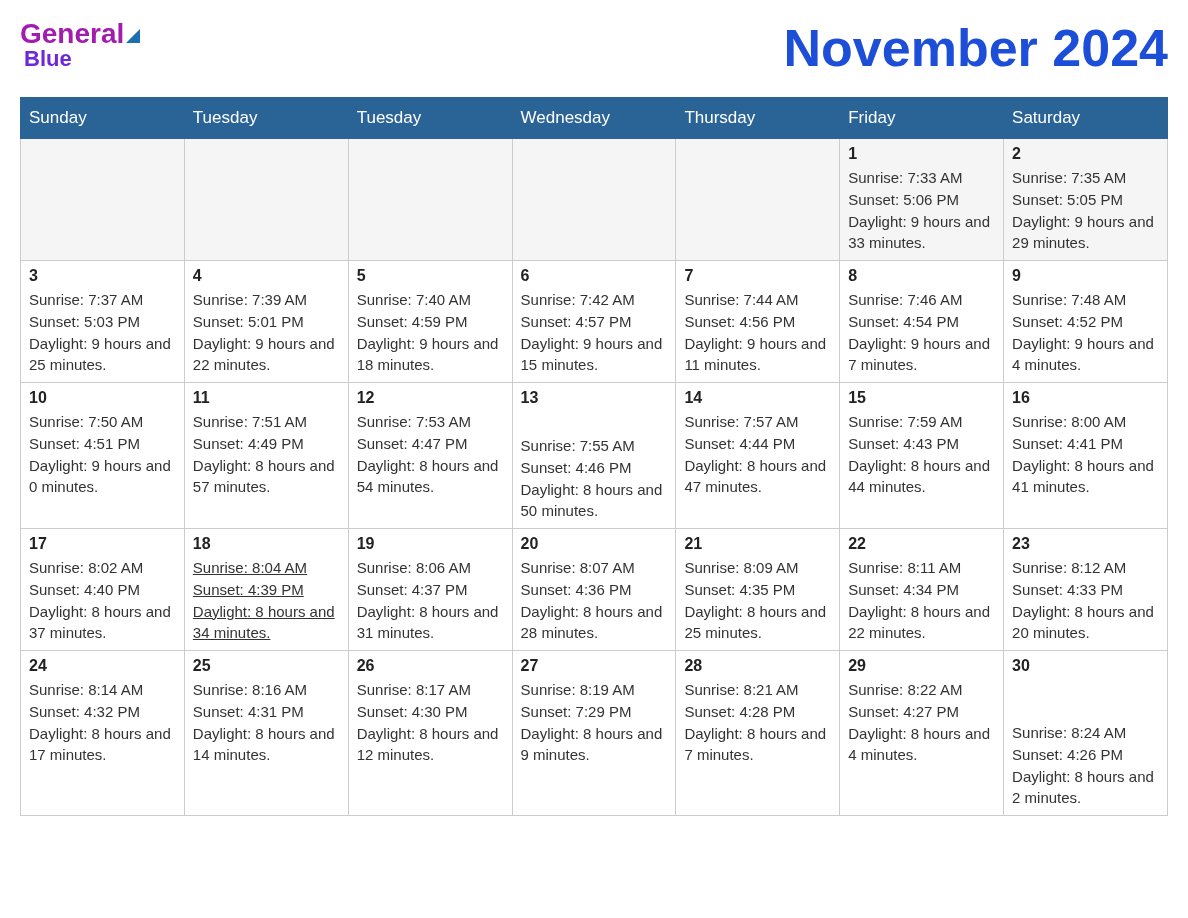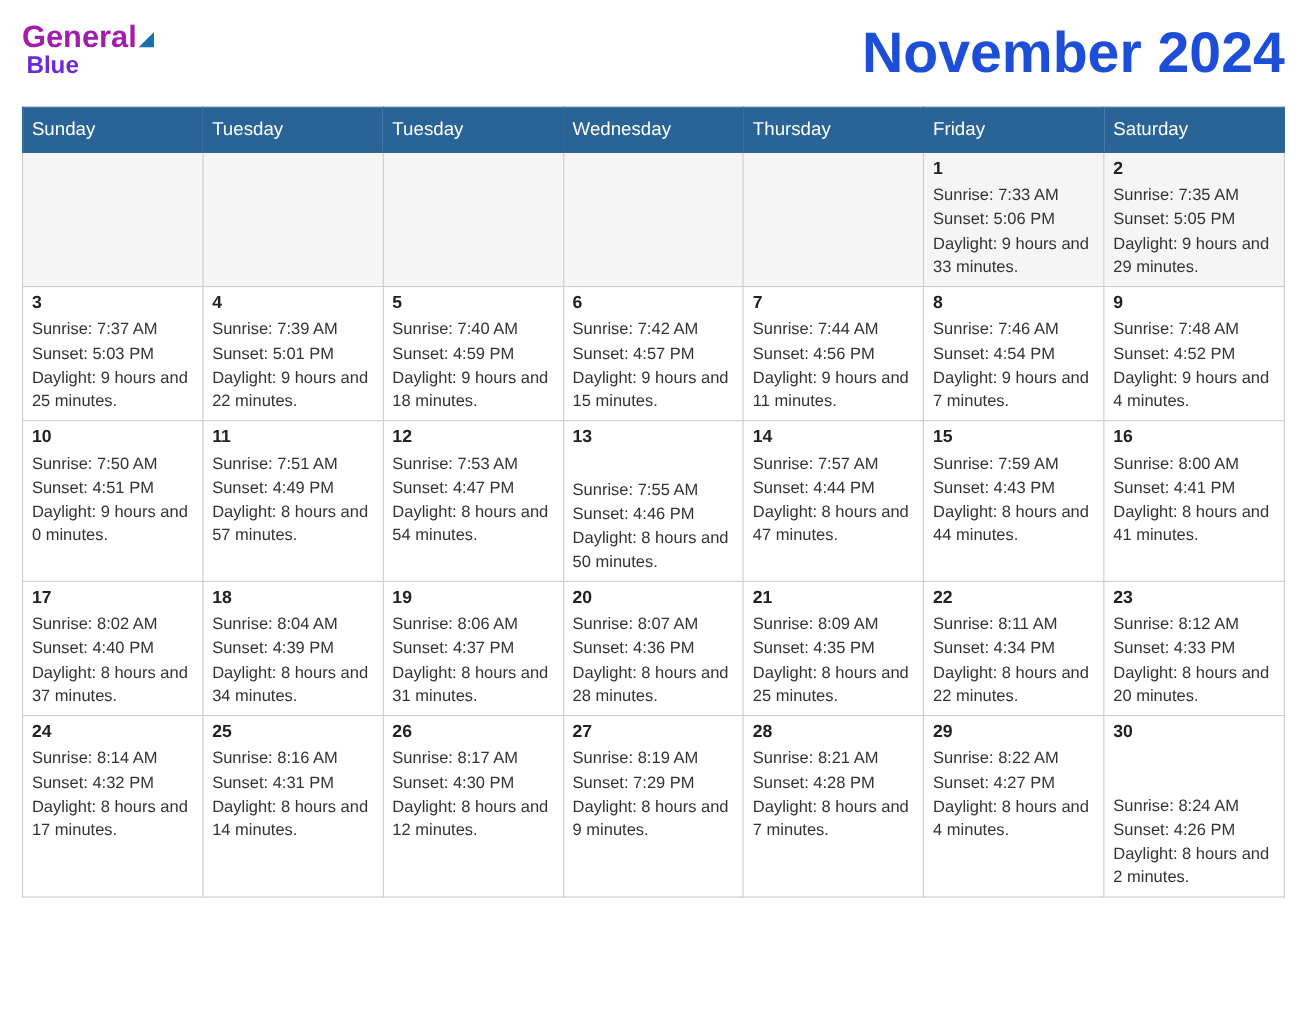--- a/index.html
+++ b/index.html
@@ -245,21 +245,21 @@
       </tr>
       <tr>
         <td>
           <span class="day-number">17</span>
           <div class="day-info" style="white-space: pre-line;">Sunrise: 8:02 AM
 Sunset: 4:40 PM
 Daylight: 8 hours and 37 minutes.</div>
         </td>
         <td>
           <span class="day-number">18</span>
-          <div class="day-info" style="white-space: pre-line;">Sunrise: 8:04 AM
+          <div class="day-info" style="white-space: pre-line; text-decoration: underline;">Sunrise: 8:04 AM
 Sunset: 4:39 PM
 Daylight: 8 hours and 34 minutes.</div>
         </td>
         <td>
           <span class="day-number">19</span>
           <div class="day-info" style="white-space: pre-line;">Sunrise: 8:06 AM
 Sunset: 4:37 PM
 Daylight: 8 hours and 31 minutes.</div>
         </td>
         <td>

